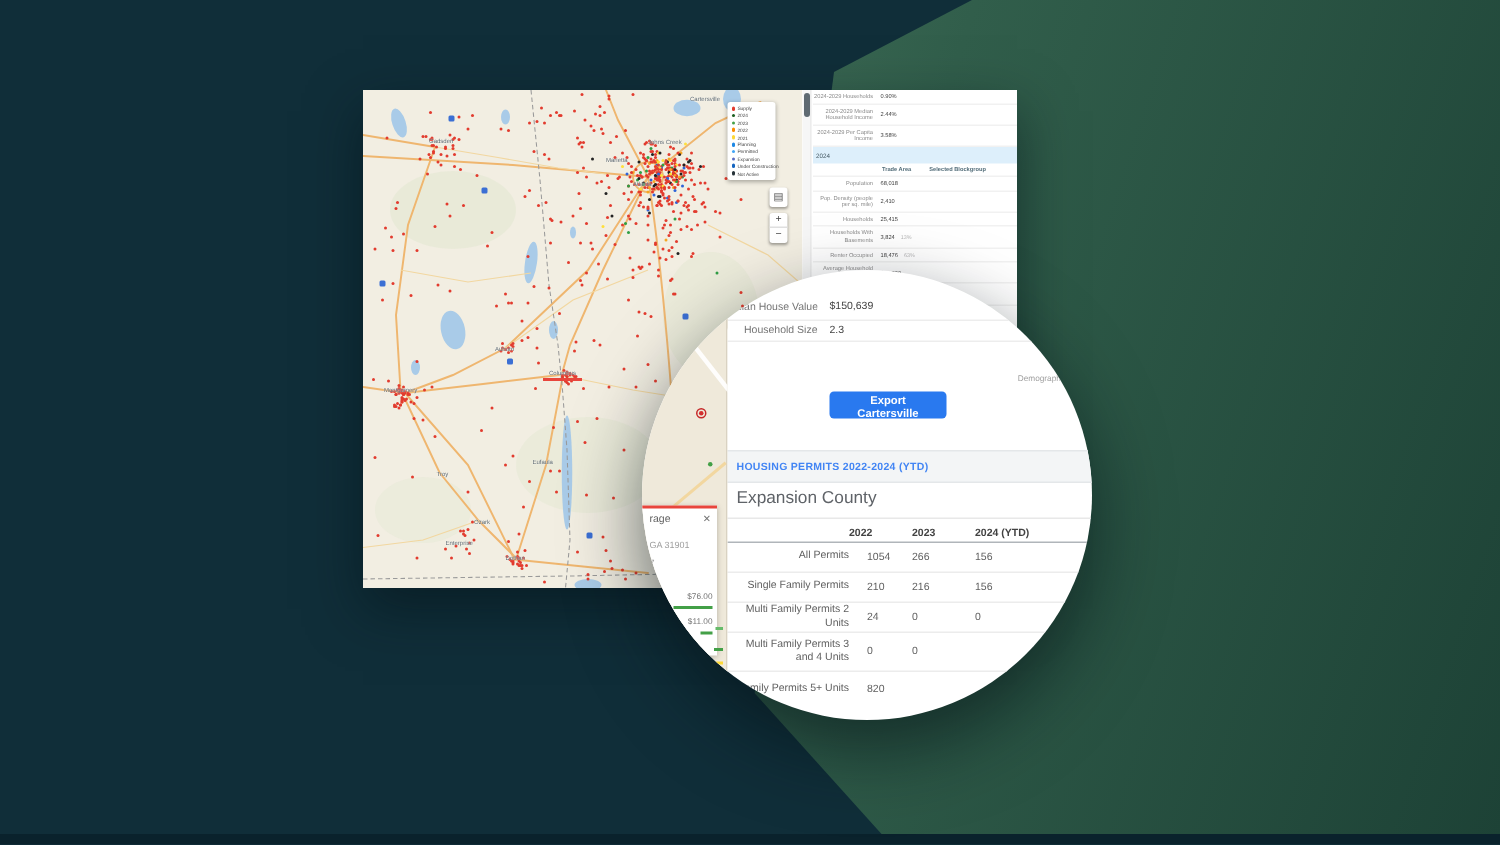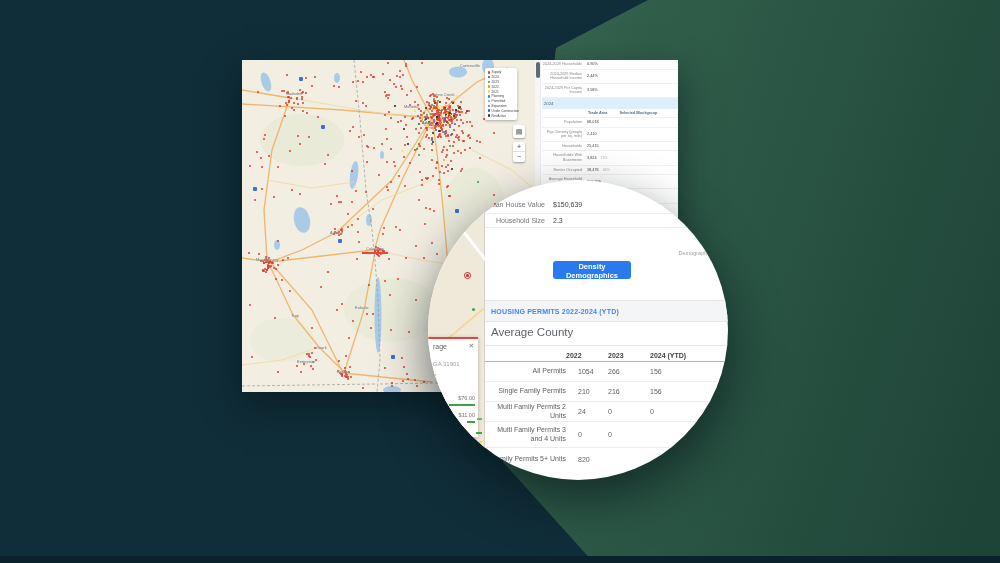--- a/index.html
+++ b/index.html
@@ -1004,26 +1004,26 @@
     <div class="mag-row mr1">
       <span class="mlab"><bdi dir="ltr">Median House Value</bdi></span>
       <span class="mvalue">$150,639</span>
     </div>
     <div class="mag-row mr2">
       <span class="mlab"><bdi dir="ltr">Household Size</bdi></span>
       <span class="mvalue">2.3</span>
     </div>
 
     <div class="mnote">Demographics supplied</div>
-    <button class="export-btn">Density Demographics</button>
+    <button class="export-btn">Export Cartersville</button>
 
     <div class="mband">
       <span>HOUSING PERMITS 2022-2024 (YTD)</span>
     </div>
-    <div class="mcounty">Average County</div>
+    <div class="mcounty">Expansion County</div>
     <div class="mcounty-div"></div>
 
     <div class="mtable">
       <div class="mhead">
         <span class="hgap"></span>
         <span class="mhc c1">2022</span>
         <span class="mhc c2">2023</span>
         <span class="mhc c3">2024 (YTD)</span>
       </div>
       <div class="mrow rh20">

